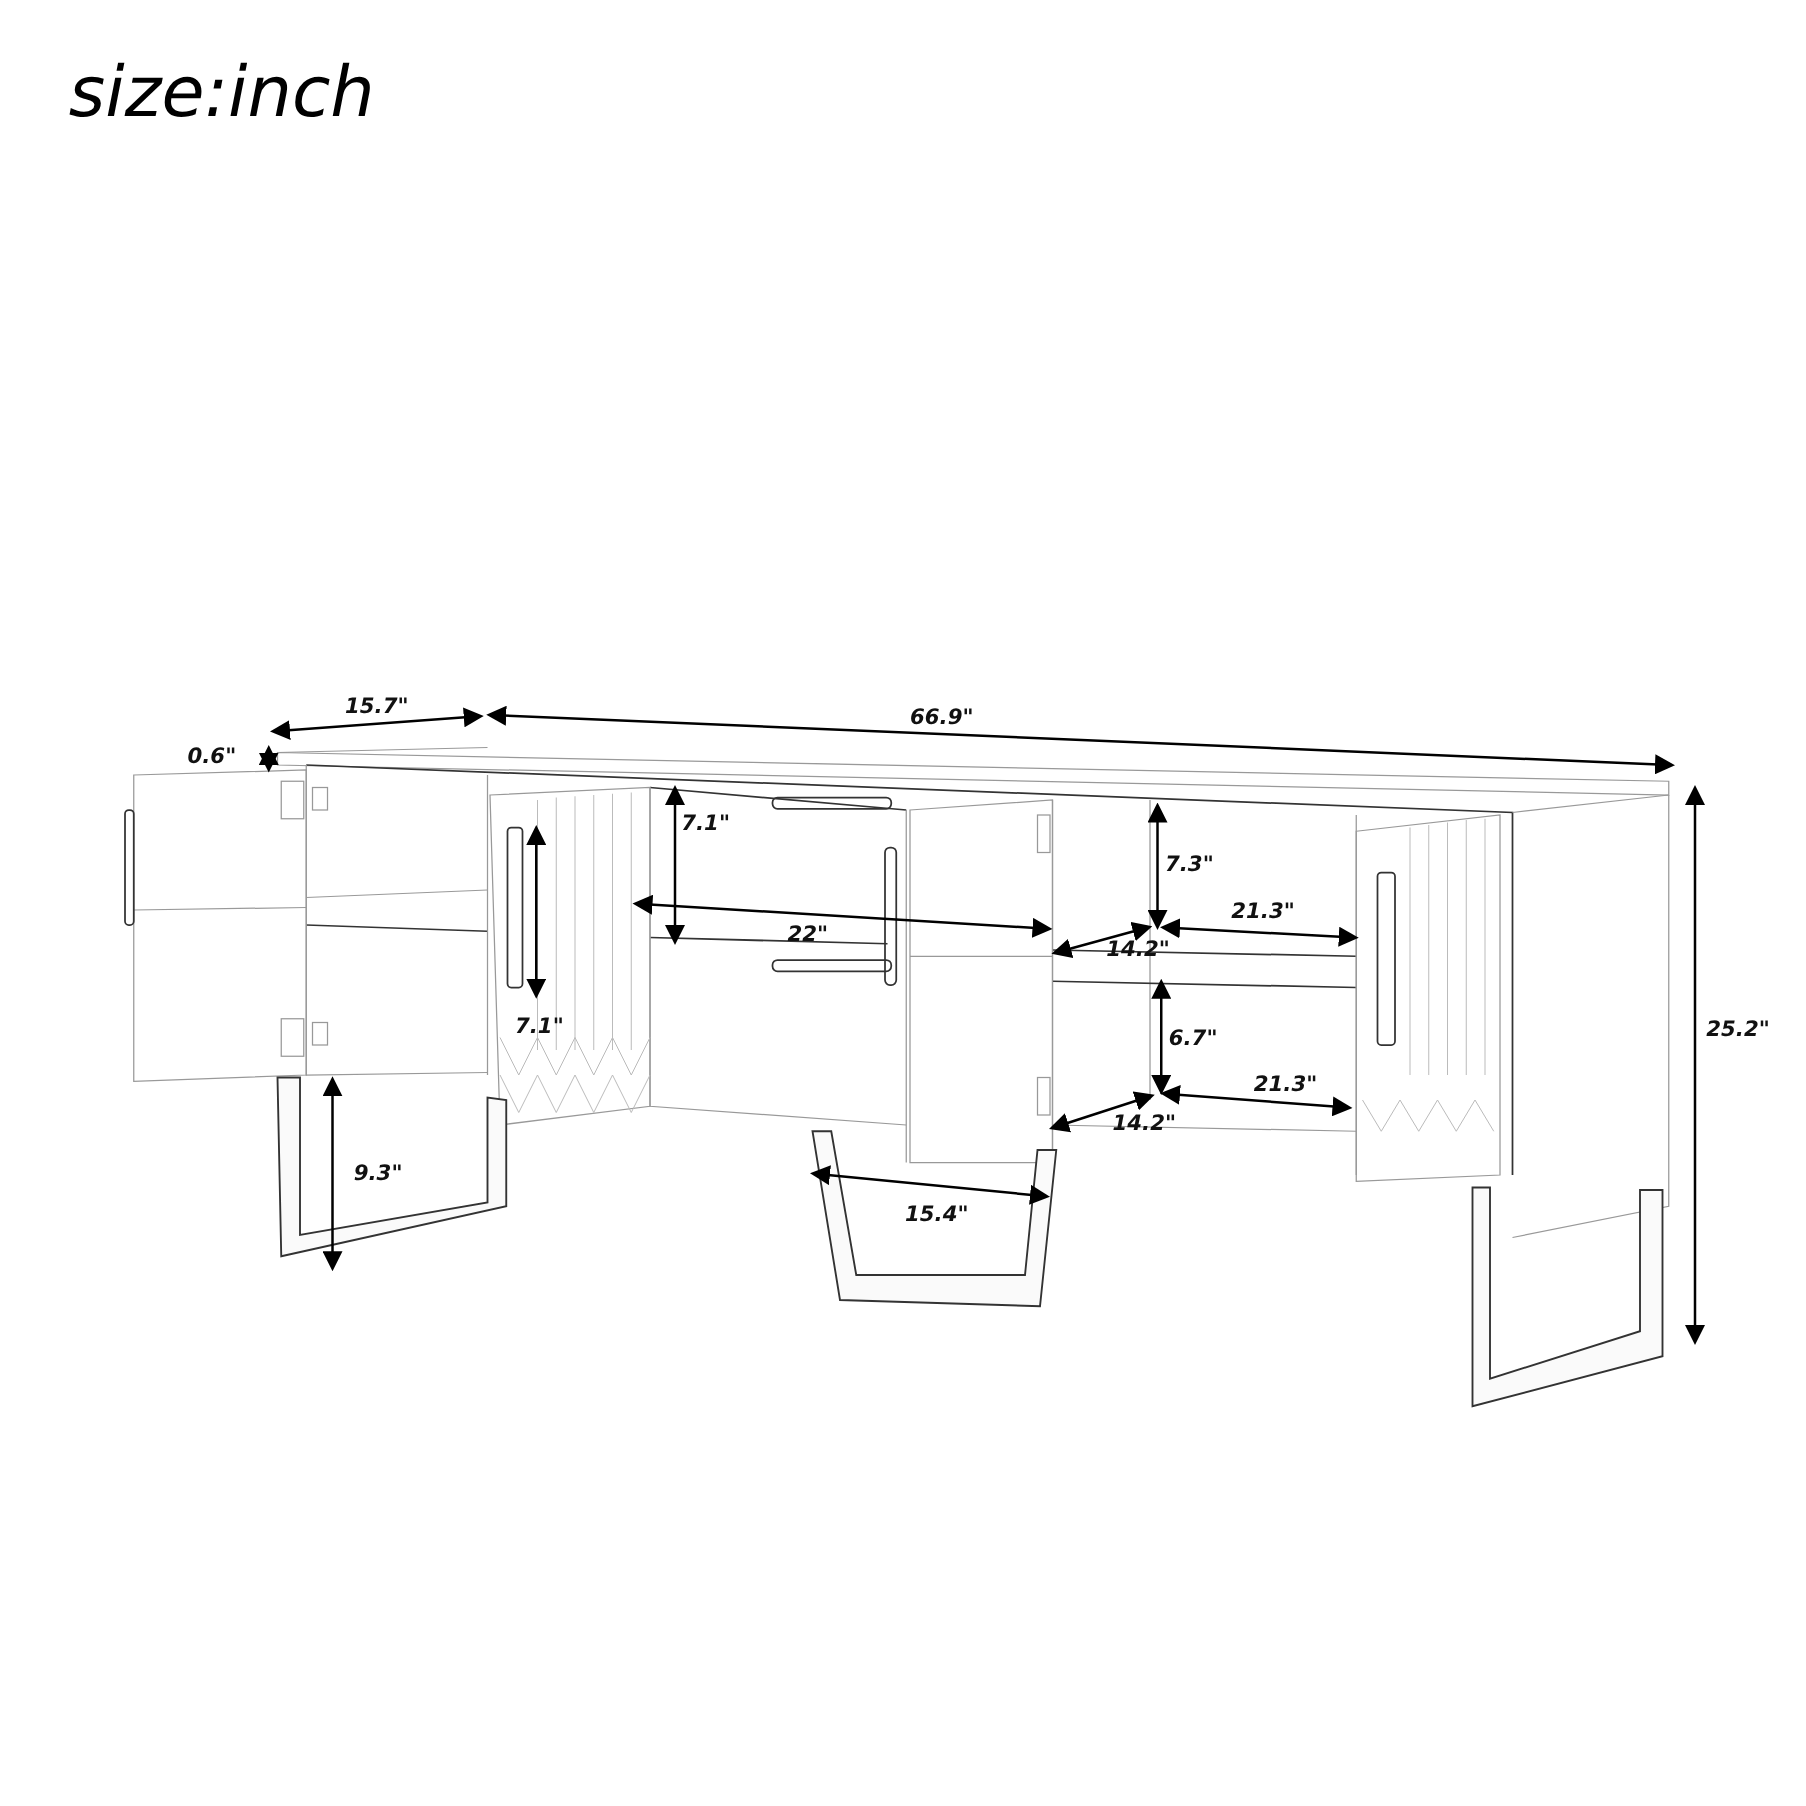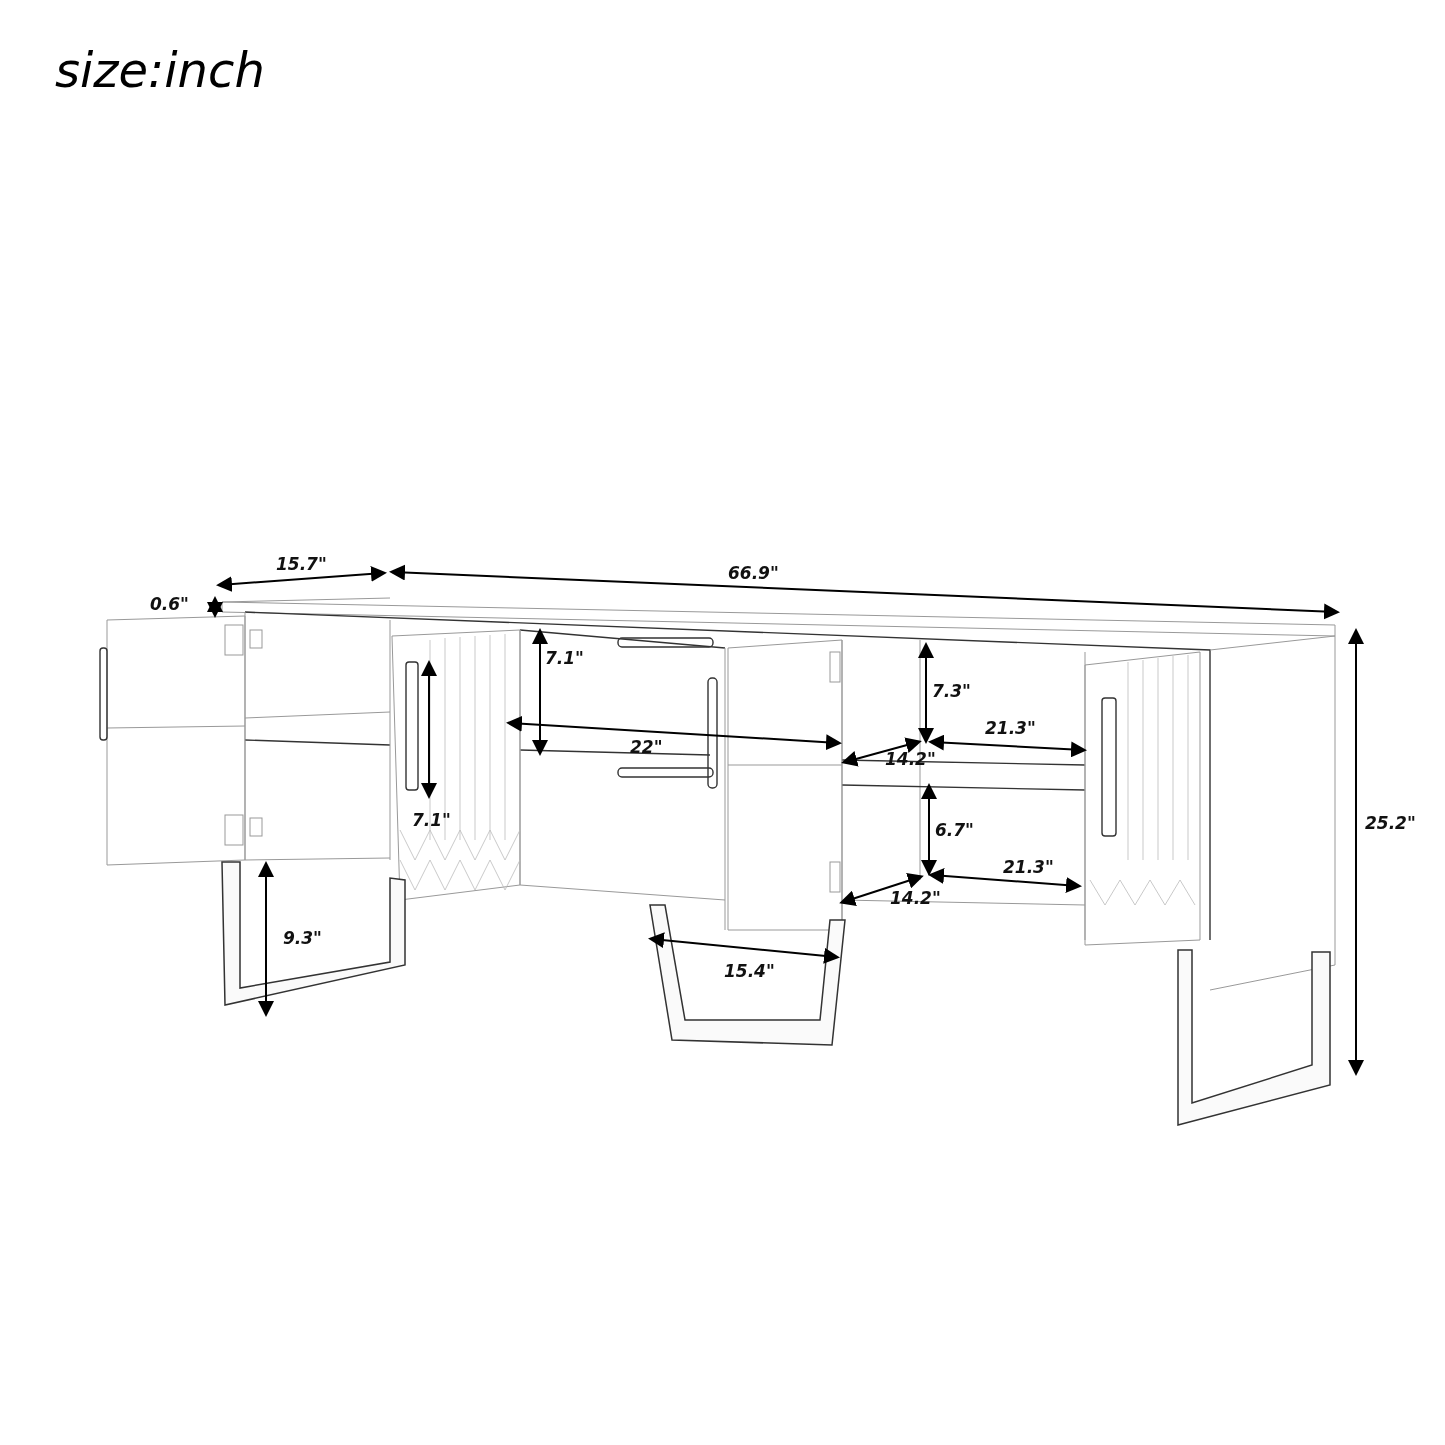--- a/index.html
+++ b/index.html
@@ -1,20 +1,20 @@
 <!DOCTYPE html>
 <html><head>
 <meta charset="utf-8">
 <style>
   html, body { margin: 0; padding: 0; background: #ffffff; }
   body { width: 1445px; height: 1445px; position: relative; overflow: hidden; }
   .title {
     position: absolute; left: 55px; top: 42px;
     font-family: "DejaVu Sans", sans-serif; font-style: italic;
-    font-size: 48px; color: #000; letter-spacing: 0px;
+    font-size: 56px; color: #000; letter-spacing: 0px;
   }
   svg.drawing { position: absolute; left: 0; top: 0; }
   .dim-label {
     font-family: "DejaVu Sans", sans-serif; font-style: italic; font-weight: bold;
     font-size: 17px; fill: #111;
   }
   .ln { stroke: #333; stroke-width: 1.4; fill: none; }
   .lt { stroke: #999; stroke-width: 1; fill: none; }
   .lf { stroke: #bbb; stroke-width: 0.8; fill: none; }
   .dim { stroke: #000; stroke-width: 2; fill: none; }

